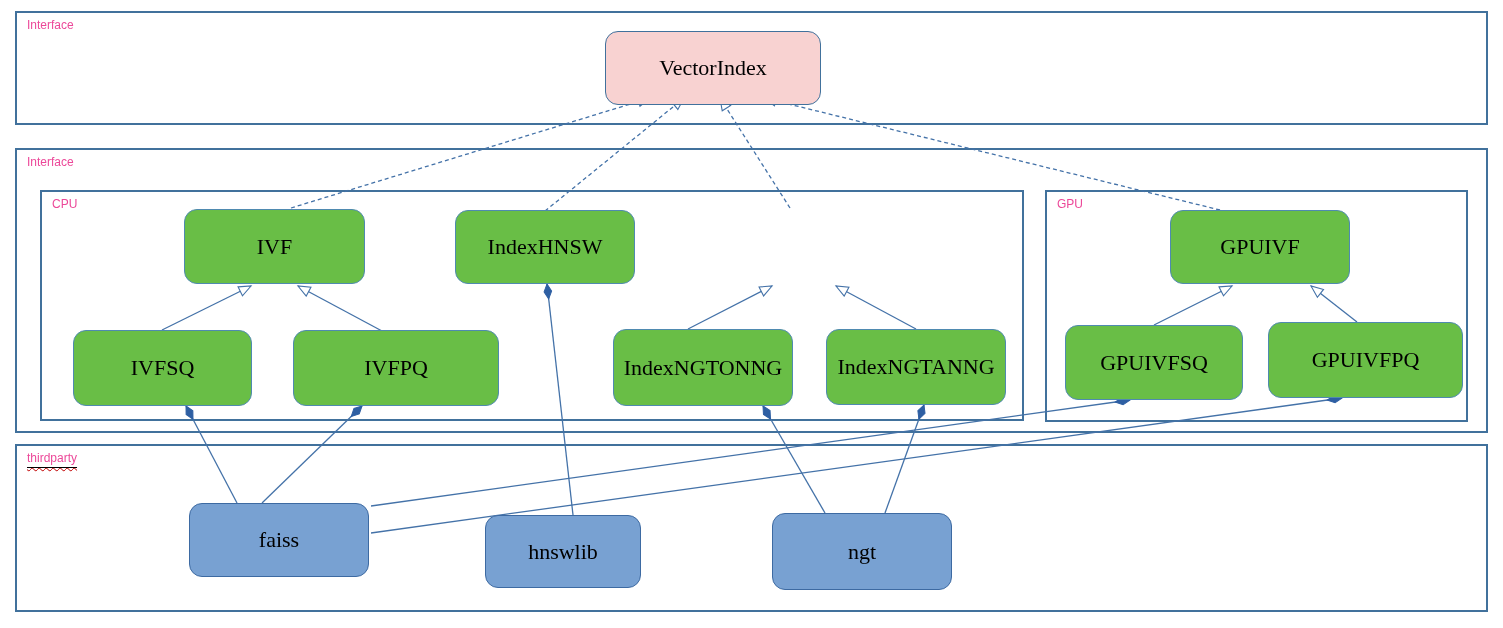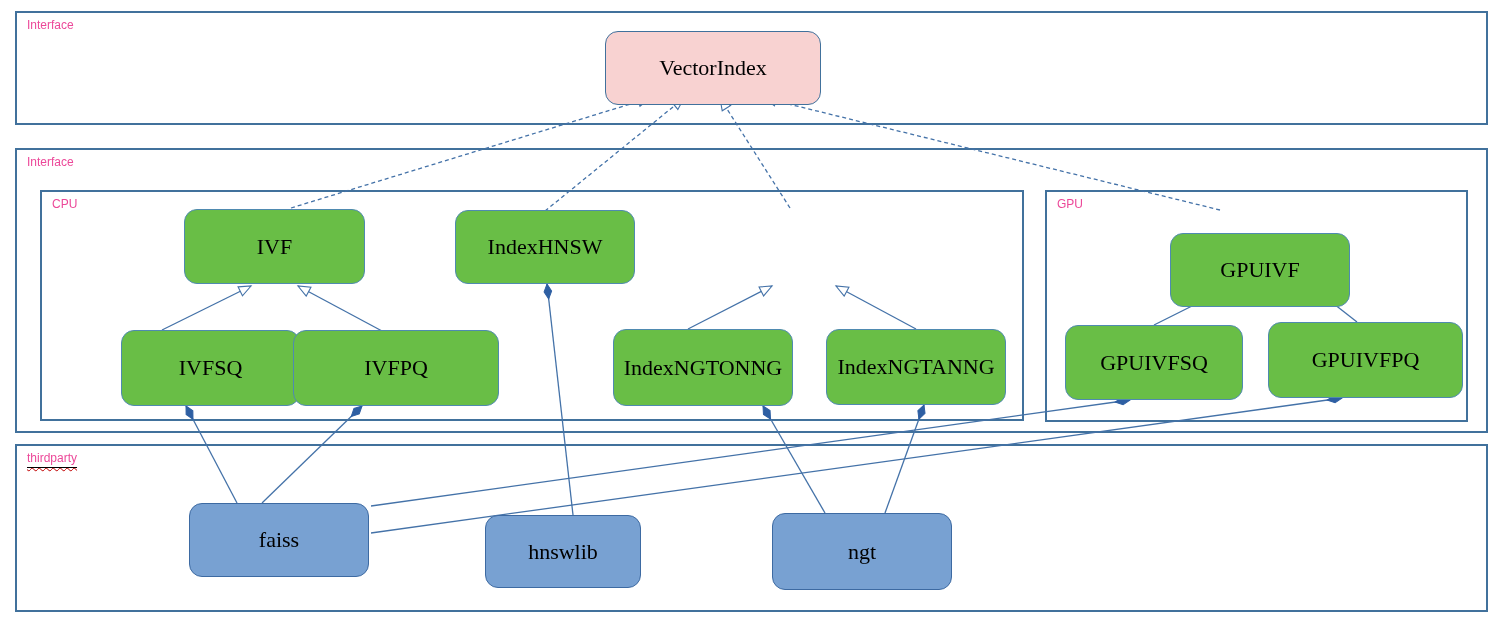--- a/index.html
+++ b/index.html
@@ -98,34 +98,34 @@
   <div class="node pink" style="left:605px; top:31px; width:216px; height:74px;">
     <span>VectorIndex</span>
   </div>
 
   <div class="node green" style="left:184px; top:209px; width:181px; height:75px;">
     <span>IVF</span>
   </div>
   <div class="node green" style="left:455px; top:210px; width:180px; height:74px;">
     <span>IndexHNSW</span>
   </div>
-  <div class="node green" style="left:73px; top:330px; width:179px; height:76px;margin-left:48px;">
+  <div class="node green" style="left:73px; top:330px; width:179px; height:76px;">
     <span>IVFSQ</span>
   </div>
   <div class="node green" style="left:293px; top:330px; width:206px; height:76px;">
     <span>IVFPQ</span>
   </div>
   <div class="node green" style="left:613px; top:329px; width:180px; height:77px;">
     <span>IndexNGTONNG</span>
   </div>
   <div class="node green" style="left:826px; top:329px; width:180px; height:76px;">
     <span>IndexNGTANNG</span>
   </div>
 
-  <div class="node green" style="left:1170px; top:210px; width:180px; height:74px;margin-top:23px;">
+  <div class="node green" style="left:1170px; top:210px; width:180px; height:74px;">
     <span>GPUIVF</span>
   </div>
   <div class="node green" style="left:1065px; top:325px; width:178px; height:75px;">
     <span>GPUIVFSQ</span>
   </div>
   <div class="node green" style="left:1268px; top:322px; width:195px; height:76px;">
     <span>GPUIVFPQ</span>
   </div>
 
   <div class="node blue" style="left:189px; top:503px; width:180px; height:74px;">

